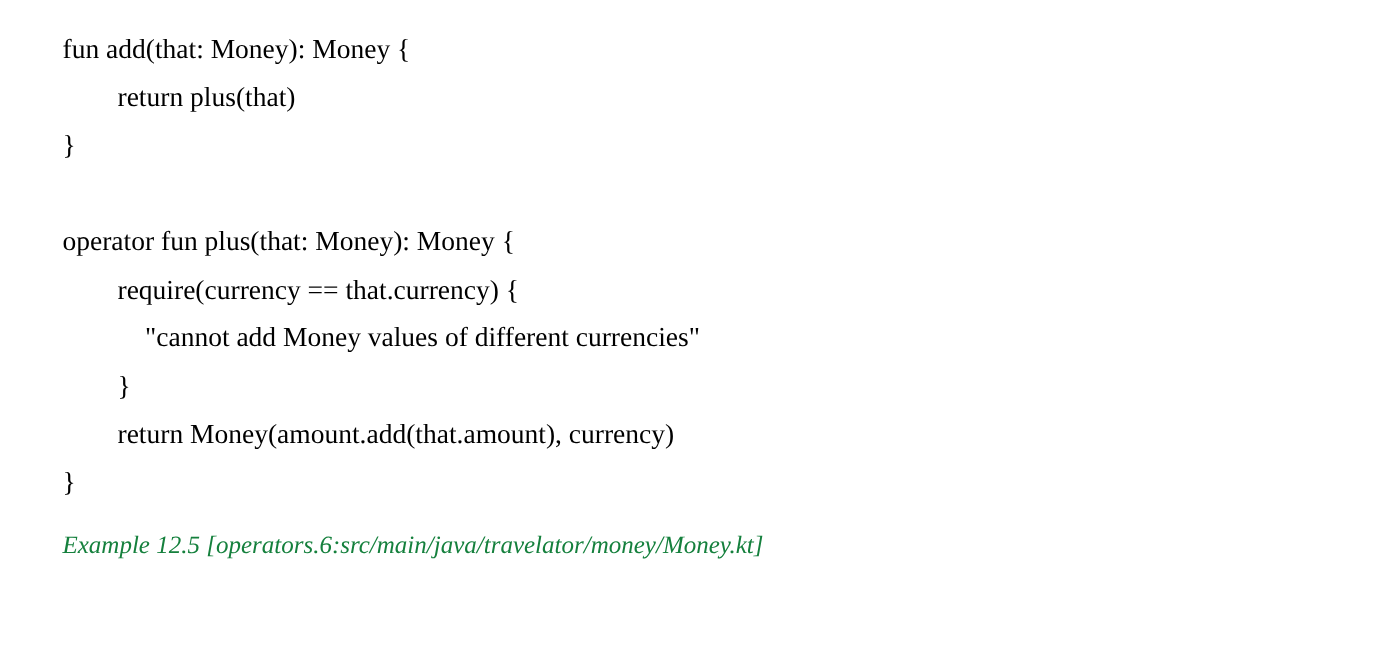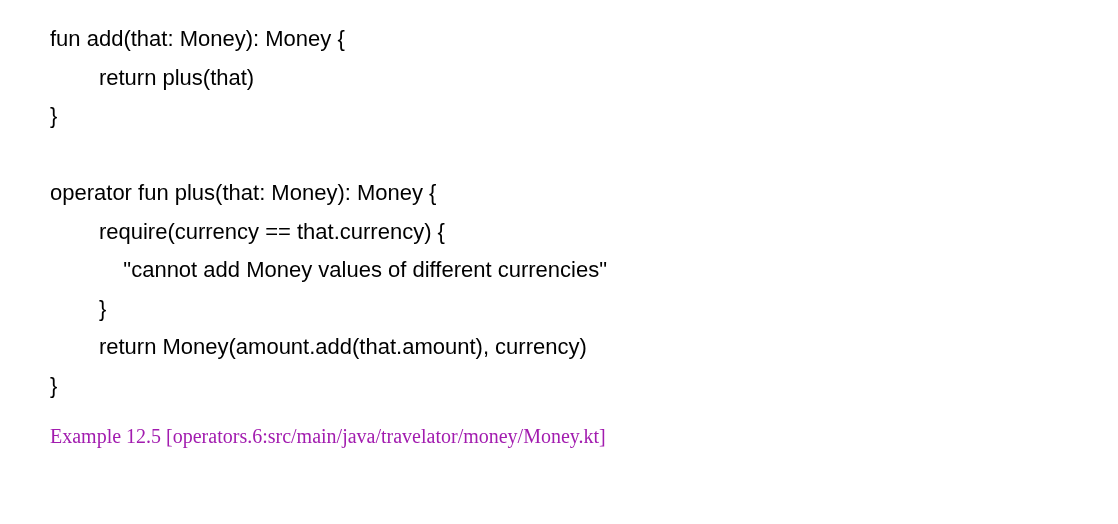--- a/index.html
+++ b/index.html
@@ -8,31 +8,32 @@
       box-sizing: border-box;
     }
     body {
       background: #ffffff;
       font-family: Georgia, 'Times New Roman', serif;
       padding: 20px 50px;
       width: 1118px;
       height: 524px;
     }
     .code-block {
-      font-family: Liberation Sans, sans-serif;
+      font-family: Liberation Serif, serif;
       font-size: 22px;
       line-height: 1.75;
       color: #000;
       white-space: pre;
       margin-bottom: 20px;
     }
     .caption {
       font-family: Georgia, 'Times New Roman', serif;
+      font-style: italic;
       font-size: 20px;
-      color: #a21caf;
+      color: #15803d;
       margin-top: 8px;
     }
   </style>
 </head>
 <body>
 
 <div class="code-block"><span>fun add(that: Money): Money {</span>
 <span>        return plus(that)</span>
 <span>}</span>
 <span></span>

